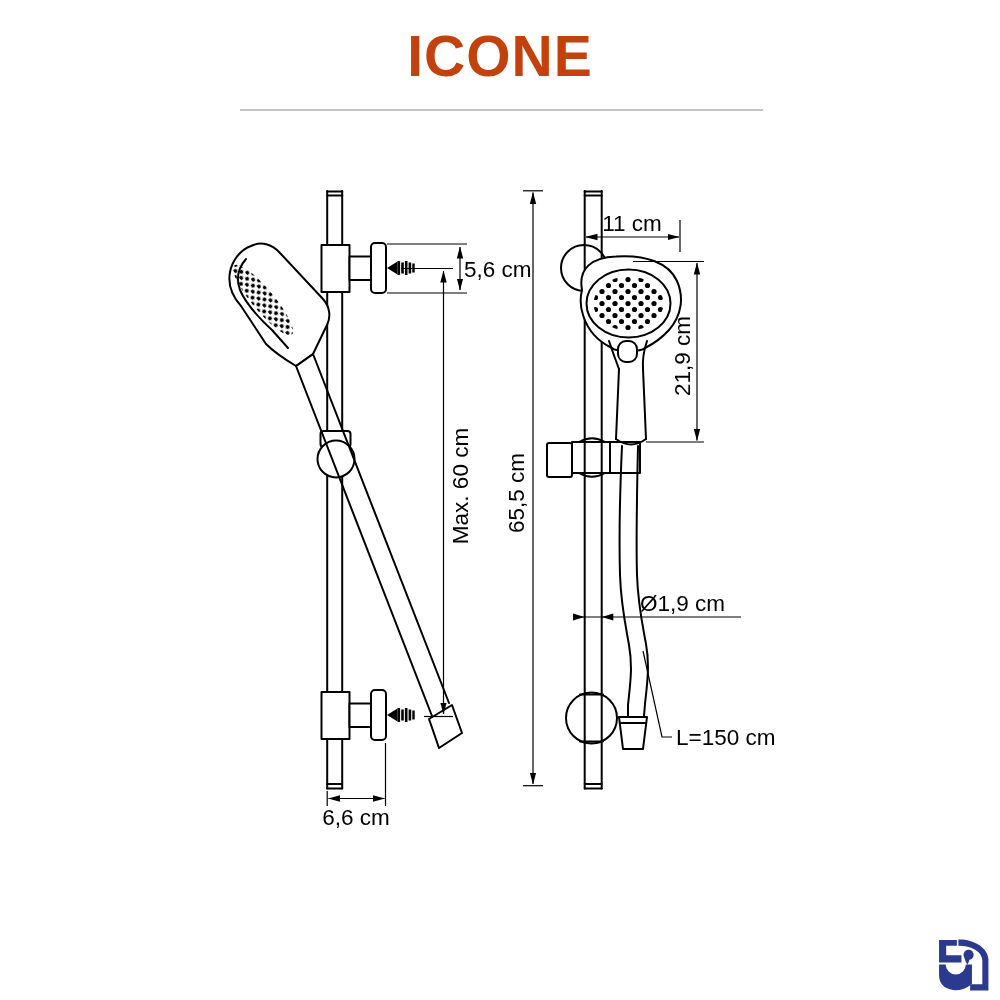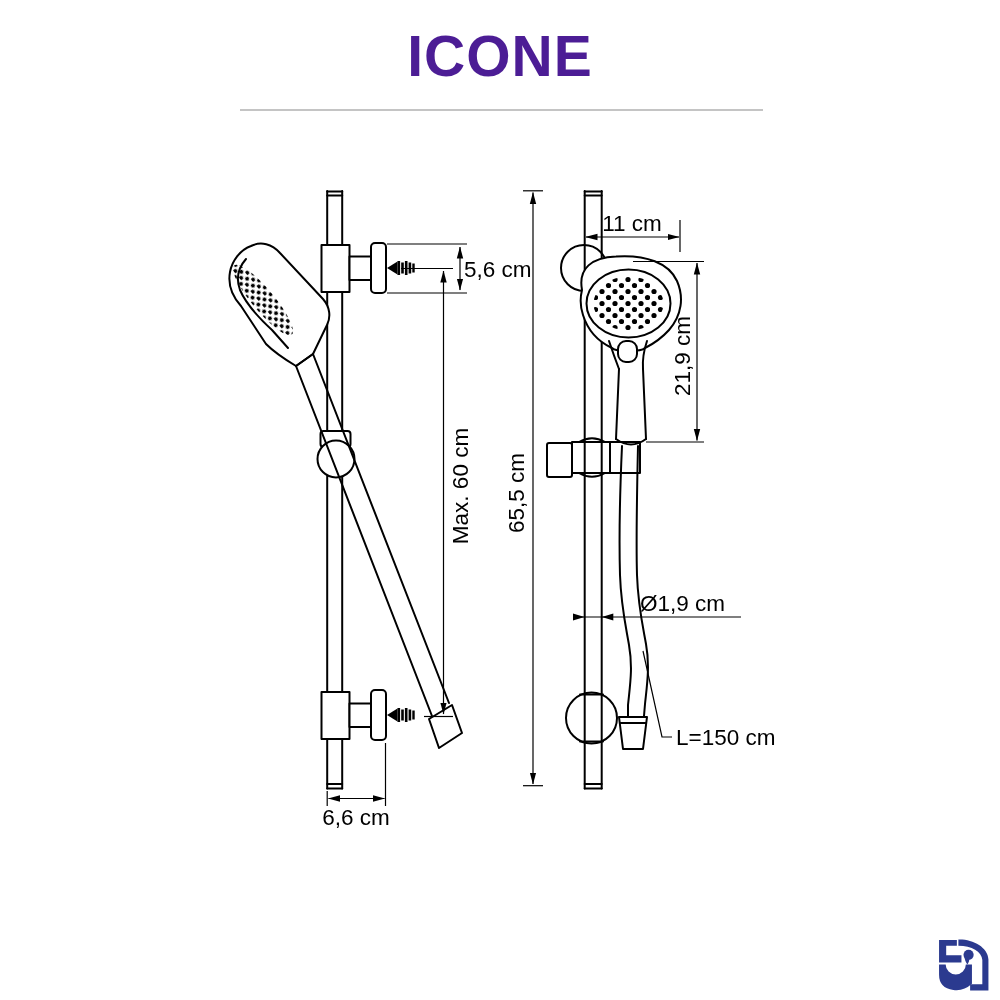--- a/index.html
+++ b/index.html
@@ -1,19 +1,19 @@
 <!DOCTYPE html>
 <html><head>
 <meta charset="utf-8">
 <style>
   html,body{margin:0;padding:0;background:#fff;}
   .page{position:relative;width:1000px;height:1000px;background:#fff;overflow:hidden;
         font-family:"Liberation Sans",sans-serif;}
   .title{position:absolute;top:28px;left:0;width:1000px;text-align:center;
-         font-size:57px;font-weight:600;letter-spacing:1px;color:#4c1d95;margin:0;line-height:1;}
+         font-size:57px;font-weight:600;letter-spacing:1px;color:#c2410c;margin:0;line-height:1;}
   .divider{position:absolute;left:240px;top:109px;width:523px;height:2px;background:#c4c4c4;}
   .drawing{position:absolute;left:0;top:0;}
   .logo{position:absolute;left:936px;top:937px;width:56px;height:56px;}
   .ln{stroke:#000;stroke-width:2;fill:none;stroke-linecap:round;stroke-linejoin:round;}
   .lnw{stroke:#000;stroke-width:2;fill:#fff;stroke-linejoin:round;}
   .dim{stroke:#000;stroke-width:1.2;fill:none;}
   .blk{fill:#000;stroke:none;}
   .dimtxt{font-family:"Liberation Sans",sans-serif;font-size:22.5px;font-weight:500;fill:#000;}
 </style>
 </head>

